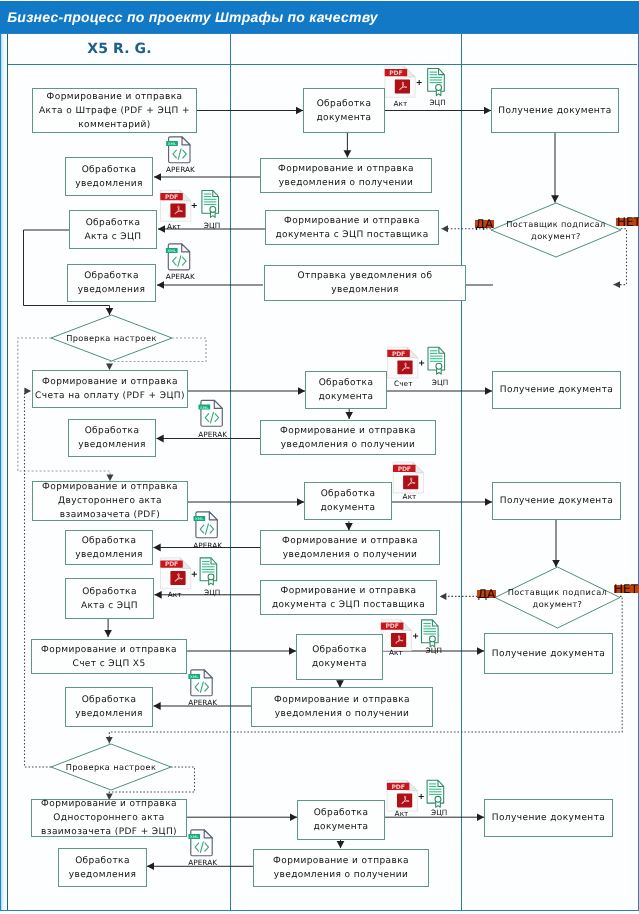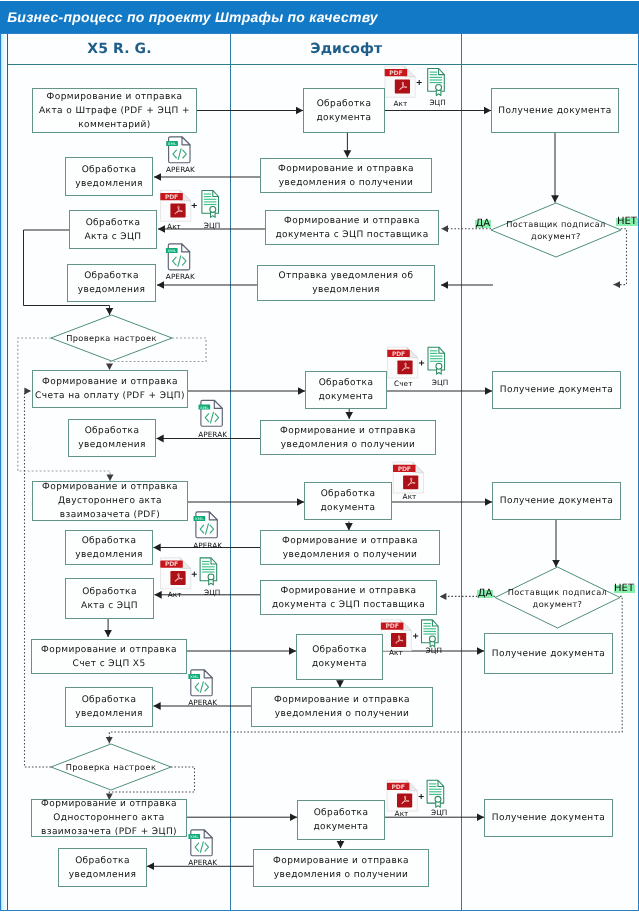--- a/index.html
+++ b/index.html
@@ -9,21 +9,21 @@
   .titletext{position:absolute;left:7.2px;top:1px;height:32px;line-height:32px;color:#ffffff;font-family:"Liberation Sans",sans-serif;font-weight:bold;font-size:14px;white-space:nowrap;letter-spacing:0.25px;font-style:italic;}
   .pool{position:absolute;left:0px;top:33px;width:639px;height:878px;border:1.2px solid #2a80c4;box-sizing:border-box;background:#fdfeff;}
   .poolband{position:absolute;left:1.2px;top:34.2px;width:6.3px;height:875.6px;background:linear-gradient(to right,#a8dff5 0%,#d9f4fd 28%,#eefbff 65%,#f7fdff 100%);}
   .lanehdr{position:absolute;height:30px;line-height:30px;color:#1d5f8a;font-weight:bold;font-size:14px;letter-spacing:0.1px;text-align:center;white-space:nowrap;}
   svg.layer{position:absolute;left:0;top:0;width:639px;height:914px;}
   .node{position:absolute;box-sizing:border-box;display:flex;align-items:center;justify-content:center;text-align:center;}
   .task{border:1px solid #62948a;background:#fdfffe;}
   .ntext{font-size:9px;line-height:14px;color:#111;padding:0 1px;letter-spacing:0.4px;}
   .gwtext{font-size:8.2px;line-height:12px;color:#111;letter-spacing:0.4px;position:relative;z-index:3;}
   .iconlab{position:absolute;font-size:7.3px;line-height:8px;color:#0d0d0d;text-align:left;white-space:nowrap;letter-spacing:0.05px;}
-  .edgelab{position:absolute;font-size:10px;line-height:8px;color:#0d0d0d;white-space:nowrap;letter-spacing:0.05px;background:#86efac;padding:0 0.5px;}
+  .edgelab{position:absolute;font-size:12px;line-height:8px;color:#0d0d0d;white-space:nowrap;letter-spacing:0.05px;background:#c2410c;padding:0 0.5px;}
 </style>
 </head>
 <body>
 
 <div id="root">
   <div class="pool"></div>
   <div class="poolband"></div>
   <svg class="layer" viewBox="0 0 639 914">
    <defs>
      <marker id="ar" markerWidth="8" markerHeight="8.4" refX="7.4" refY="4.2" orient="auto" markerUnits="userSpaceOnUse">
@@ -304,21 +304,20 @@
      <text x="4.0" y="8.8" font-family="DejaVu Sans, sans-serif" font-size="3.6" font-weight="bold" fill="#9aefca" text-anchor="middle">XML</text>
      <g fill="none" stroke="#3aa981" stroke-width="1.15" stroke-linecap="round" stroke-linejoin="round">
        <path d="M8.4,13.9 L4.9,17.9 L8.4,21.8"></path>
        <path d="M14.8,13.9 L18.3,17.9 L14.8,21.8"></path>
        <path d="M13.1,12.6 L10.2,23.1"></path>
      </g>
    </g>
    </g>
   </svg>
   <div class="lanehdr" style="left:8px;top:34px;width:223px">X5 R. G.</div>
-  <div class="lanehdr" style="left:231px;top:34px;width:230.60000000000002px">Эдисофт</div>
   <div class="node task" style="left:32px;top:88px;width:165px;height:45px">
       <span class="ntext"><span>Формирование и отправка</span><br><span>Акта о Штрафе (PDF + ЭЦП +</span><br><span>комментарий)</span></span>
     </div>
   <div class="node task" style="left:65px;top:157px;width:88px;height:39px">
       <span class="ntext"><span>Обработка</span><br><span>уведомления</span></span>
     </div>
   <div class="node task" style="left:69px;top:210px;width:88px;height:39px">
       <span class="ntext"><span>Обработка</span><br><span>Акта с ЭЦП</span></span>
     </div>
   <div class="node task" style="left:67px;top:264px;width:89px;height:38px">
@@ -359,21 +358,21 @@
     </div>
   <div class="node task" style="left:303px;top:88px;width:82px;height:45px">
       <span class="ntext"><span>Обработка</span><br><span>документа</span></span>
     </div>
   <div class="node task" style="left:260px;top:158px;width:172px;height:35px">
       <span class="ntext"><span>Формирование и отправка</span><br><span>уведомления о получении</span></span>
     </div>
   <div class="node task" style="left:265px;top:210px;width:174px;height:35px">
       <span class="ntext"><span>Формирование и отправка</span><br><span>документа с ЭЦП поставщика</span></span>
     </div>
-  <div class="node task" style="left:257px;top:265px;width:178px;height:36px">
+  <div class="node task" style="left:264px;top:265px;width:202px;height:36px">
       <span class="ntext"><span>Отправка уведомления об</span><br><span>уведомления</span></span>
     </div>
   <div class="node task" style="left:305px;top:371px;width:82px;height:38px">
       <span class="ntext"><span>Обработка</span><br><span>документа</span></span>
     </div>
   <div class="node task" style="left:260px;top:420px;width:176px;height:35px">
       <span class="ntext"><span>Формирование и отправка</span><br><span>уведомления о получении</span></span>
     </div>
   <div class="node task" style="left:304px;top:482px;width:88px;height:38px">
       <span class="ntext"><span>Обработка</span><br><span>документа</span></span>

